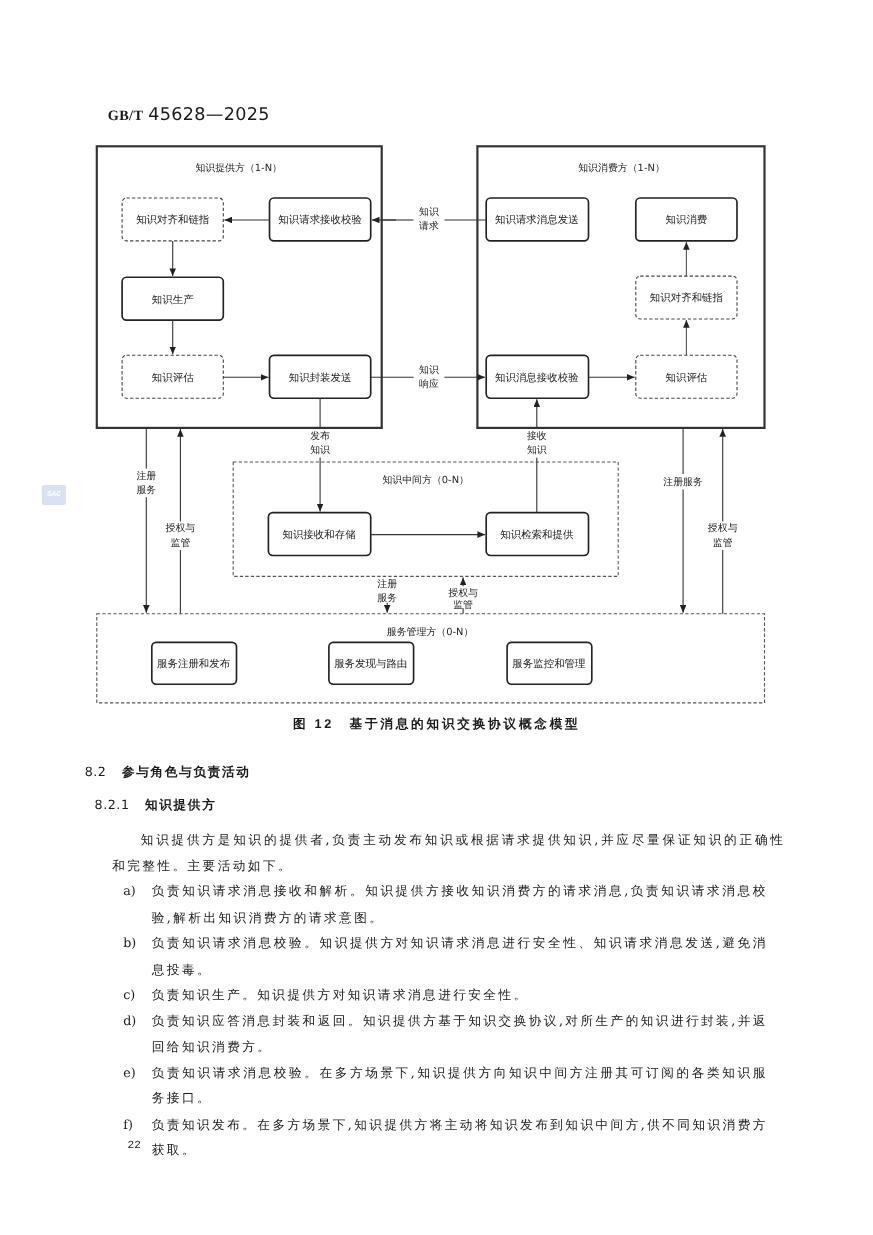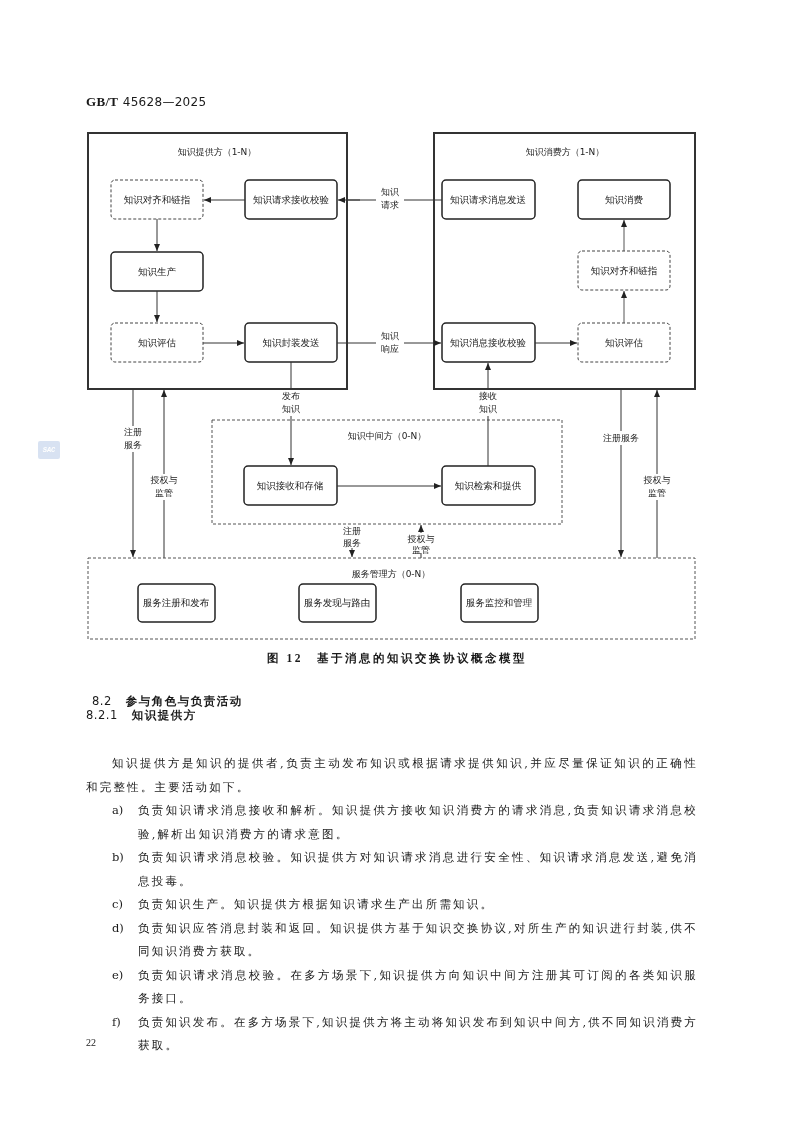--- a/index.html
+++ b/index.html
@@ -1,38 +1,38 @@
 <!DOCTYPE html>
 <html><head>
 <meta charset="utf-8">
 <style>
   html, body { margin: 0; padding: 0; background: #ffffff; }
   body { width: 794px; height: 1123px; position: relative; overflow: hidden;
          font-family: "DejaVu Serif", "Liberation Serif", serif; color: #1a1a1a; }
   .std-header { position: absolute; left: 86px; top: 94px; font-size: 13px; letter-spacing: 0.3px; }
-  .std-header b { font-family: "Liberation Serif", serif; font-weight: bold; }
-  .std-header span.num { font-family: "DejaVu Sans", sans-serif; font-size: 12px; }
+  .std-header b { font-family: "Liberation Serif", serif; font-weight: bold; margin-left: 12px; }
+  .std-header span.num { font-family: "DejaVu Sans", sans-serif; font-size: 16px; }
   svg.diagram { position: absolute; left: 0; top: 0; }
   .lbl { font-family: "DejaVu Sans", sans-serif; font-size: 9px; fill: #222; }
   .box-lbl { font-family: "DejaVu Sans", sans-serif; font-size: 9.5px; fill: #222; }
   .watermark { position: absolute; left: 38px; top: 441px; width: 22px; height: 18px;
                background: #cfdcef; border-radius: 2px; color: #fff; font-size: 7px; font-weight: bold;
                font-family: Liberation Mono, monospace; font-style: italic; text-align: center; line-height: 18px; opacity: 0.8; }
   .fig-caption { position: absolute; left: 0; width: 794px; top: 651px; text-align: center;
-                 font-family: Liberation Serif, serif; font-size: 11.5px; letter-spacing: 2.5px; font-weight: bold; }
-  .h2 { position: absolute; left: 92px; top: 694px; font-family: "DejaVu Sans", sans-serif; font-size: 11.5px; font-weight: bold; letter-spacing: 1.5px; }
-  .h3 { position: absolute; left: 86px; top: 708px; font-family: "DejaVu Sans", sans-serif; font-size: 11.5px; font-weight: bold; letter-spacing: 1.5px; text-align: center; }
+                 font-family: Liberation Sans, sans-serif; font-size: 11.5px; letter-spacing: 2.5px; font-weight: bold; }
+  .h2 { position: absolute; left: 77px; top: 694px; font-family: "DejaVu Sans", sans-serif; font-size: 11.5px; font-weight: bold; letter-spacing: 1.5px; }
+  .h3 { position: absolute; left: 86px; top: 724px; font-family: "DejaVu Sans", sans-serif; font-size: 11.5px; font-weight: bold; letter-spacing: 1.5px; text-align: center; }
   .h2 .n, .h3 .n { font-weight: normal; margin-right: 14px; letter-spacing: 0.5px; }
   .body-text { position: absolute; left: 86px; width: 612px; font-size: 11.5px; line-height: 23.5px; letter-spacing: 2.2px; }
-  .para { top: 752px; text-indent: 26px; text-align: justify; }
+  .para { top: 752px; text-indent: 26px; text-align: justify; margin-left: 16px; }
   .list { top: 799px; }
   .list .item { display: flex; margin-left: 26px; }
   .list .mark { width: 26px; flex: none; letter-spacing: 0; }
   .list .txt { flex: 1; text-align: justify; }
-  .page-num { position: absolute; left: 86px; top: 1037px; font-family: Liberation Serif, serif; font-size: 10px; }
+  .page-num { position: absolute; left: 116px; top: 1037px; font-family: Liberation Mono, monospace; font-size: 10px; }
 </style>
 </head>
 <body>
 
 <div class="std-header">
   <b>GB/T</b>
   <span class="num">45628—2025</span>
 </div>
 
 <div class="watermark">SAC</div>
@@ -179,25 +179,25 @@
   <div class="item">
     <span class="mark">a)</span>
     <span class="txt">负责知识请求消息接收和解析。知识提供方接收知识消费方的请求消息,负责知识请求消息校验,解析出知识消费方的请求意图。</span>
   </div>
   <div class="item">
     <span class="mark">b)</span>
     <span class="txt">负责知识请求消息校验。知识提供方对知识请求消息进行安全性、知识请求消息发送,避免消息投毒。</span>
   </div>
   <div class="item">
     <span class="mark">c)</span>
-    <span class="txt">负责知识生产。知识提供方根据知识请求生产出所需知识。</span>
+    <span class="txt">负责知识生产。知识提供方对知识请求消息进行安全性。</span>
   </div>
   <div class="item">
     <span class="mark">d)</span>
-    <span class="txt">负责知识应答消息封装和返回。知识提供方基于知识交换协议,对所生产的知识进行封装,供不同知识消费方获取。</span>
+    <span class="txt">负责知识应答消息封装和返回。知识提供方基于知识交换协议,对所生产的知识进行封装,并返回给知识消费方。</span>
   </div>
   <div class="item">
     <span class="mark">e)</span>
     <span class="txt">负责知识请求消息校验。在多方场景下,知识提供方向知识中间方注册其可订阅的各类知识服务接口。</span>
   </div>
   <div class="item">
     <span class="mark">f)</span>
     <span class="txt">负责知识发布。在多方场景下,知识提供方将主动将知识发布到知识中间方,供不同知识消费方获取。</span>
   </div>
 </div>

